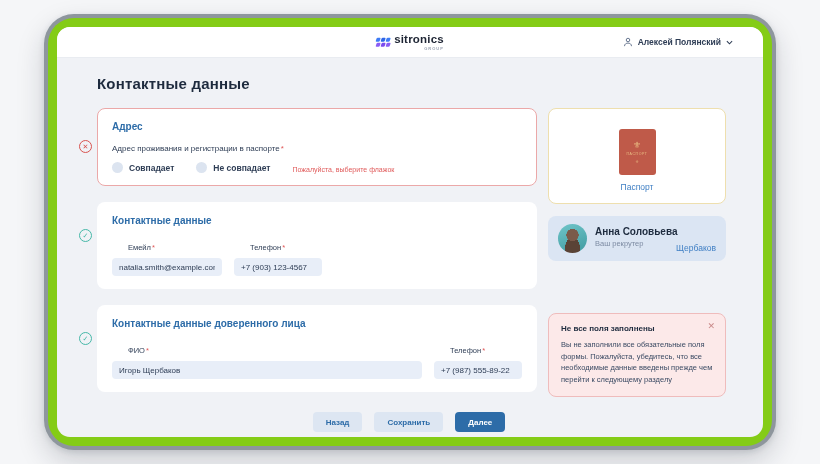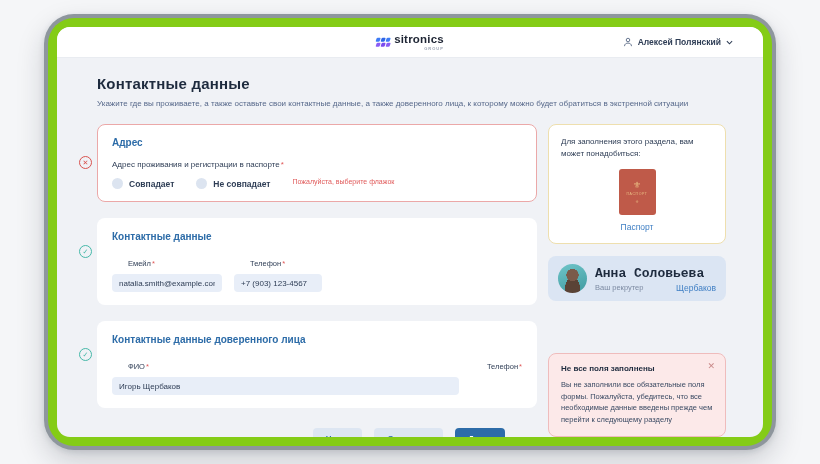--- a/index.html
+++ b/index.html
@@ -74,21 +74,21 @@
   .status-error { top:31px; border:1px solid #d9534f; color:#d9534f; }
   .status-ok    { top:26px; border:1px solid #46b8a8; color:#46b8a8; }
   .status-error::before { content:"\2715"; }
   .status-ok::before    { content:"\2713"; }
 
   .field-label { font-size:7.5px; color:#2e3d55;margin-left:16px; }
   .req::after { content:"*"; color:#e05a5a; margin-left:1px; }
 
   
   .address-label { margin-top:12px; font-size:8px; color:#2e3d55; }
-  .radio-row { display:flex; align-items:flex-start; margin-top:9px; }
+  .radio-row { display:flex; align-items:flex-end; margin-top:9px; }
   .radio-opt { display:flex; align-items:center; gap:6px; margin-right:22px; cursor:pointer; }
   .radio-circle { width:11px; height:11px; border-radius:50%; background:#dce4f0; }
   .radio-label { font-size:8.5px; font-weight:600; color:#2e3d55; }
   .inline-error { font-size:7px; color:#e05a5a; }
 
   
   .fields-row { display:flex; gap:12px; margin-top:10px; }
   .field input {
     display:block; margin-top:4px; height:18px; background:#e8eef8;
     border:none; border-radius:4px; font-size:8px; color:#2e3d55;
@@ -128,21 +128,21 @@
     margin-top:12px; background:#dbe5f3; border-radius:8px; padding:8px 10px;
     display:flex; gap:8px; position:relative;
   }
   .avatar {
     width:29px; height:29px; border-radius:50%; flex-shrink:0;
     background:radial-gradient(circle at 50% 38%, #7a5a4a 0 26%, rgba(122,90,74,0) 27%),
                radial-gradient(ellipse at 50% 95%, #5a4336 0 38%, rgba(90,67,54,0) 39%),
                linear-gradient(160deg, #6fc5c9, #3f9aa0);
   }
   .recruiter-info { display:flex; flex-direction:column; gap:2px; padding-top:2px; }
-  .recruiter-name { font-size:13px; font-weight:700; color:#1e2b3e;font-family:Liberation Mono, monospace; }
+  .recruiter-name { font-size:10px; font-weight:700; color:#1e2b3e; }
   .recruiter-role { font-size:7.5px; color:#7d8ba3; }
   .recruiter-link { position:absolute; right:10px; bottom:8px; font-size:8.5px; color:#3f7fc4; cursor:pointer; }
 
   .alert-card {
     margin-top:52px; background:#fce9e9; border:1px solid #efbcbc; border-radius:8px;
     padding:10px 12px; position:relative;
   }
   .alert-title { font-size:8px; font-weight:700; color:#1e2b3e; }
   .alert-close {
     position:absolute; top:8px; right:10px; font-size:9px; color:#c98a8a;
@@ -188,21 +188,20 @@
           <span class="chevron-icon">
             <svg width="7" height="5" viewBox="0 0 8 5" fill="none" stroke="#2e3d55" stroke-width="1.2">
                 <path d="M1 1 L4 4 L7 1"></path>
               </svg>
           </span>
         </div>
       </div>
 
       <div class="app-main">
         <div class="page-title">Контактные данные</div>
-        <div class="page-subtitle">Укажите где вы проживаете, а также оставьте свои контактные данные, а также доверенного лица, к которому можно будет обратиться в экстренной ситуации</div>
 
         <div class="content-row">
 
           <div class="form-col">
 
             <div class="card error-card">
               <span class="status-icon status-error"></span>
               <div class="card-heading">Адрес</div>
               <div class="address-label req">Адрес проживания и регистрации в паспорте</div>
               <div class="radio-row">
@@ -236,35 +235,35 @@
             <div class="card">
               <span class="status-icon status-ok"></span>
               <div class="card-heading">Контактные данные доверенного лица</div>
               <div class="fields-row">
                 <div class="field grow">
                   <span class="field-label req">ФИО</span>
                   <input type="text" readonly="" value="Игорь Щербаков" style="">
                 </div>
                 <div class="field">
                   <span class="field-label req">Телефон</span>
+                  <input class="input-phone" type="text" readonly="" value="+7 (987) 555-89-22" style="">
                 </div>
               </div>
             </div>
 
             <div class="buttons-row">
               <button class="btn btn-light">Назад</button>
               <button class="btn btn-light">Сохранить</button>
               <button class="btn btn-primary">Далее</button>
             </div>
           </div>
 
           <div class="sidebar">
 
             <div class="docs-card">
-              <div class="docs-text">Для заполнения этого раздела, вам может понадобиться:</div>
               <div class="passport">
                 <span class="passport-emblem">⚜</span>
                 <span class="passport-word">ПАСПОРТ</span>
                 <span class="passport-emblem small">⚜</span>
               </div>
               <span class="docs-link">Паспорт</span>
             </div>
 
             <div class="recruiter-card">
               <span class="avatar"></span>

